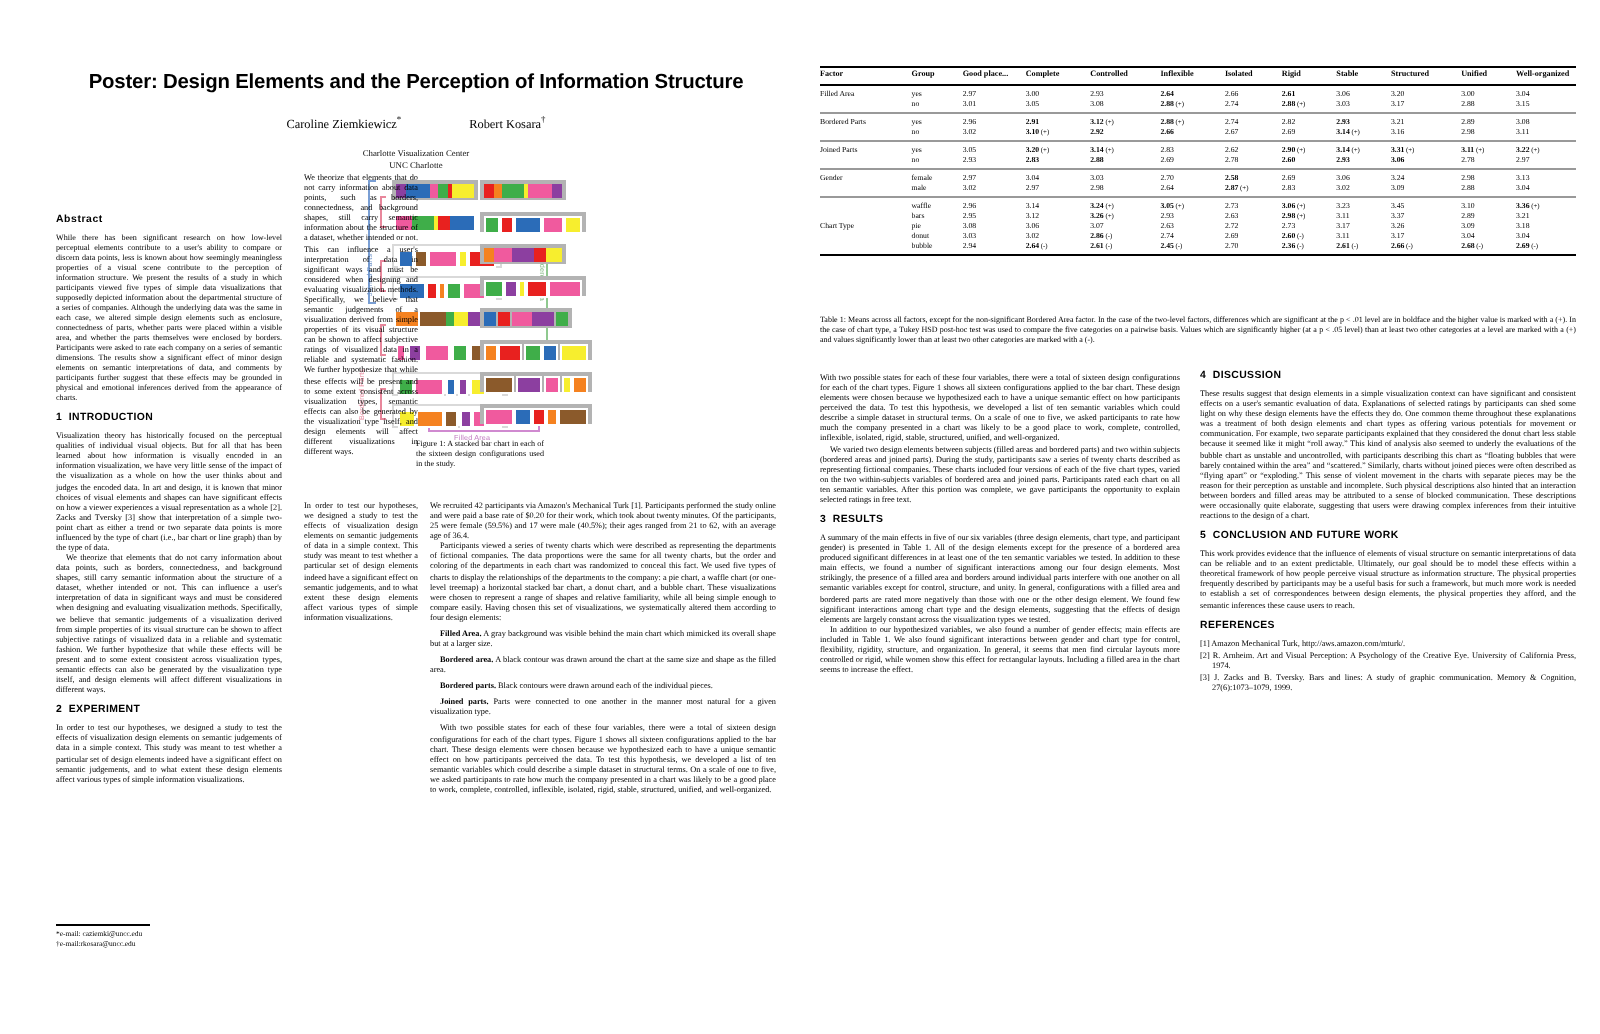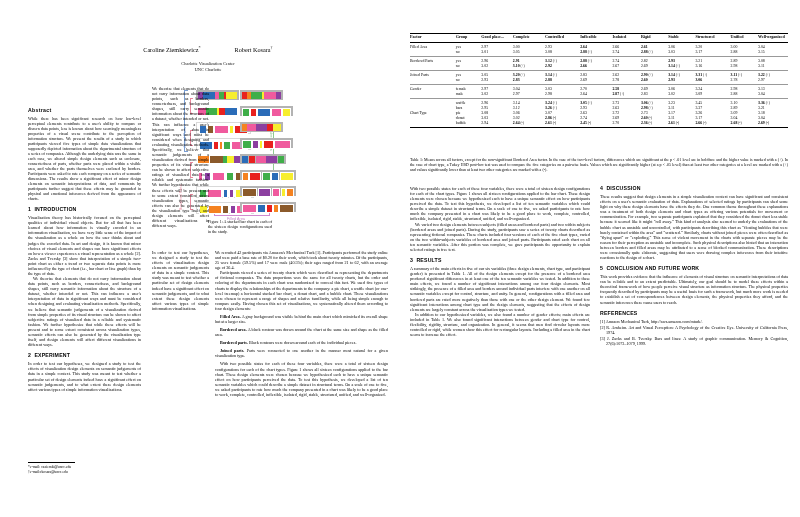--- a/index.html
+++ b/index.html
@@ -83,20 +83,21 @@
   .b{font-weight:bold;}
   .tag{font-size:3.4px;}
   .tblcap{position:absolute;left:410px;top:157px;width:378px;font-size:4.0px;line-height:5.0px;text-align:justify;}
 </style>
 </head>
 <body>
 
 <div class="page">
 
   <div class="title-block">
+    <div class="title">Poster: Design Elements and the Perception of Information Structure</div>
     <div class="authors">
       <span><span>Caroline Ziemkiewicz</span><sup>*</sup></span>
       <span><span>Robert Kosara</span><sup>†</sup></span>
     </div>
     <div class="affil">
       <div>Charlotte Visualization Center</div>
       <div>UNC Charlotte</div>
     </div>
   </div>
 

